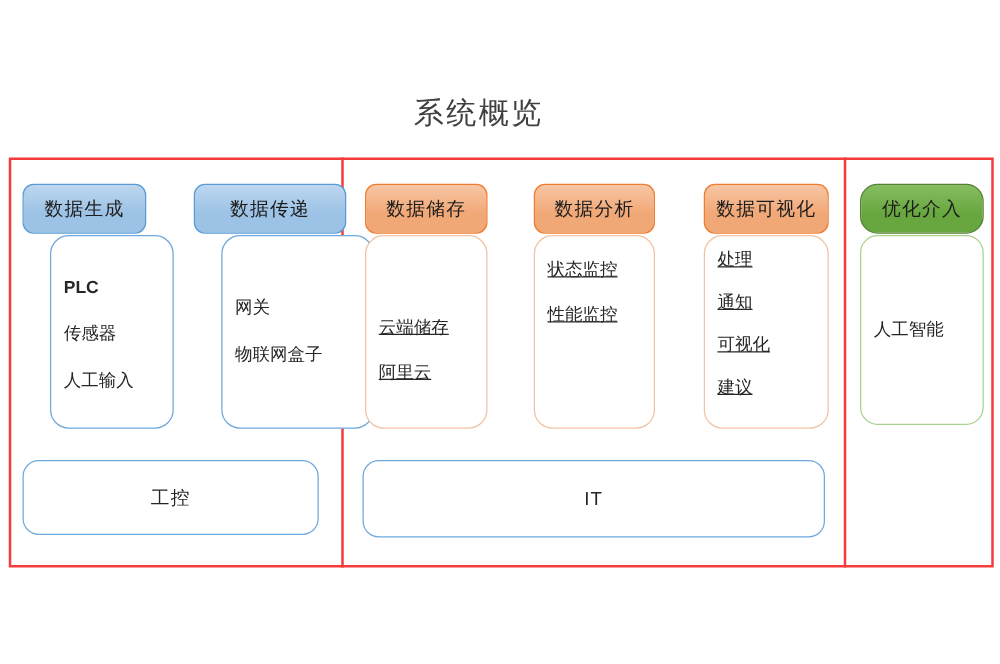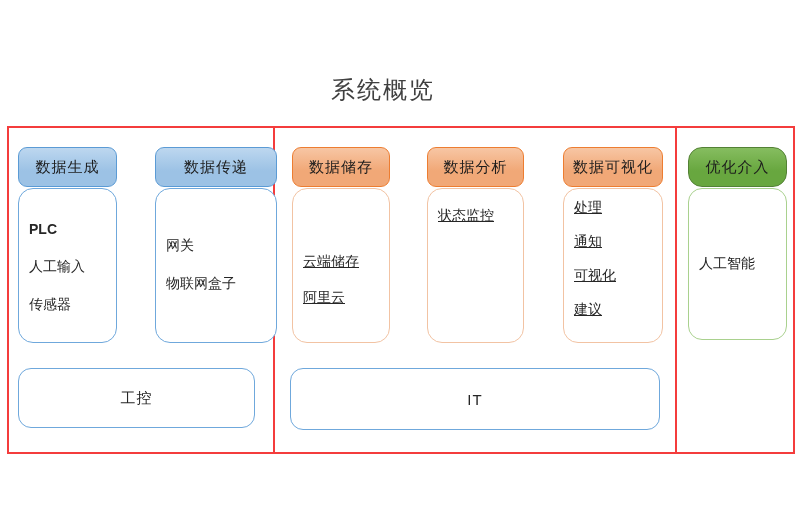--- a/index.html
+++ b/index.html
@@ -24,21 +24,21 @@
     font-size:15px;letter-spacing:1px;color:#1c1c1c;
   }
   .hdr-blue{background:linear-gradient(180deg,#bdd7ef 0%,#9cc2e5 60%);border:1.5px solid #5b9bd5;}
   .hdr-orange{background:linear-gradient(180deg,#f7c6a4 0%,#f1a877 60%);border:1.5px solid #ed7d31;}
   .hdr-green{background:linear-gradient(180deg,#86bd60 0%,#68a73f 60%);border:1.5px solid #538135;}
   
   .box{
     position:absolute;top:188px;height:155px;box-sizing:border-box;background:#fff;
     border-radius:15px;display:flex;flex-direction:column;
   }
-  .box-blue{border:1.5px solid #6fa8dc;}
+  .box-blue{border:1.5px solid #6fa8dc;margin-left:22px;}
   .box-orange{border:1.5px solid #f2c3a3;text-decoration:underline;}
   .box-green{border:1.5px solid #a9d18e;}
   .item{font-size:14px;padding-left:10px;display:flex;align-items:center;box-sizing:border-box;}
   .latin{font-family:"Liberation Sans","DejaVu Sans",sans-serif;}
   .bold{font-weight:600;}
   
   .col-gen{left:18px;width:99px;}
   .col-transfer{left:155px;width:122px;}
   .col-storage{left:292px;width:98px;}
   .col-analysis{left:427px;width:97px;}
@@ -68,22 +68,22 @@
 
   <div class="frame frame-outer"></div>
   <div class="vdivider vd-1"></div>
   <div class="vdivider vd-2"></div>
 
   <div class="hdr hdr-blue col-gen">
     <span>数据生成</span>
   </div>
   <div class="box box-blue col-gen">
     <div class="item latin bold">PLC</div>
+    <div class="item">传感器</div>
     <div class="item">人工输入</div>
-    <div class="item">传感器</div>
   </div>
 
   <div class="hdr hdr-blue col-transfer">
     <span>数据传递</span>
   </div>
   <div class="box box-blue col-transfer">
     <div class="item">网关</div>
     <div class="item">物联网盒子</div>
   </div>
 
@@ -97,20 +97,21 @@
   <div class="box box-orange col-storage">
     <div class="item">云端储存</div>
     <div class="item">阿里云</div>
   </div>
 
   <div class="hdr hdr-orange col-analysis">
     <span>数据分析</span>
   </div>
   <div class="box box-orange col-analysis">
     <div class="item">状态监控</div>
+    <div class="item">性能监控</div>
   </div>
 
   <div class="hdr hdr-orange col-viz">
     <span>数据可视化</span>
   </div>
   <div class="box box-orange col-viz">
     <div class="item">处理</div>
     <div class="item">通知</div>
     <div class="item">可视化</div>
     <div class="item">建议</div>

